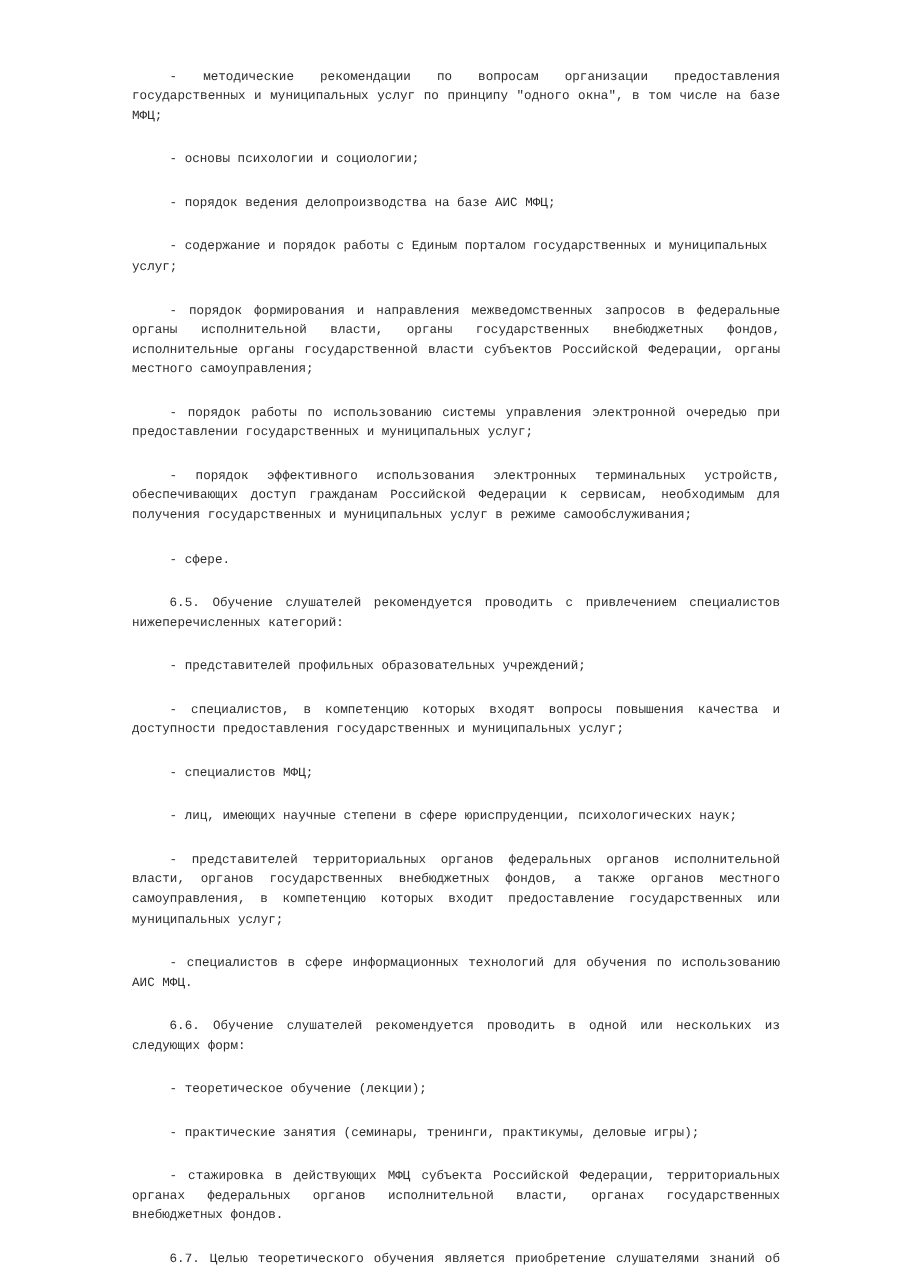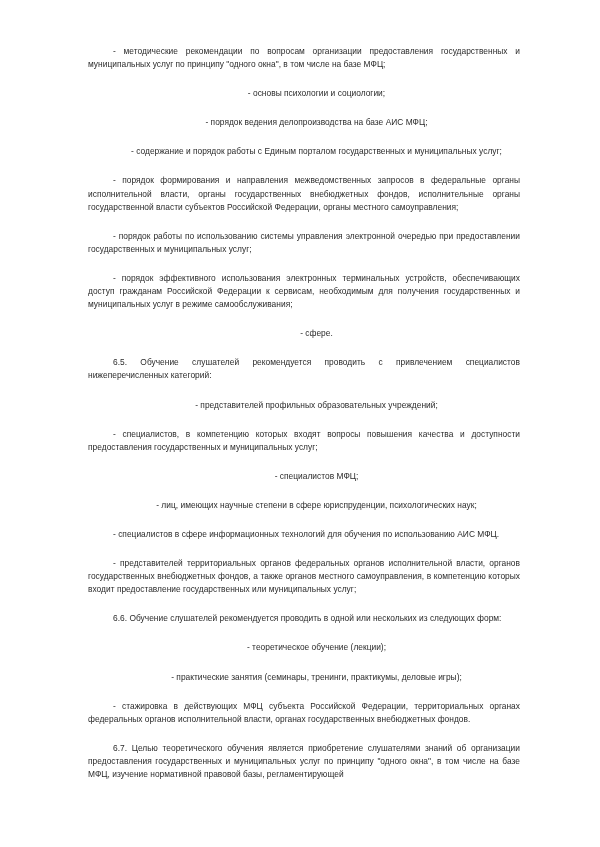--- a/index.html
+++ b/index.html
@@ -14,41 +14,42 @@
     overflow: hidden;
     font-family: "Liberation Sans", "DejaVu Sans", sans-serif;
   }
   .page {
     position: relative;
     width: 600px;
     height: 842px;
     background: #ffffff;
     box-sizing: border-box;
     padding: 45px 80px 0 88px;
+    font-family: Liberation Mono, monospace;
   }
   .doc-body {
     width: 432px;
   }
   p.para {
     margin: 0 0 16px 0;
     font-size: 8.4px;
     line-height: 13.1px;
     color: #2b2b2b;
     text-align: justify;
     text-justify: inter-word;
     text-indent: 25px;
     -webkit-font-smoothing: antialiased;
     letter-spacing: 0.02px;
   }
   p.para:last-child {
     margin-bottom: 0;
   }
   
   p.para.single {
-    text-align: center;
+    text-align: left;
   }
 </style>
 </head>
 <body>
 
 <div class="page">
   <div class="doc-body">
 
     <p class="para">- методические рекомендации по вопросам организации предоставления государственных и муниципальных услуг по принципу "одного окна", в том числе на базе МФЦ;</p>
     <p class="para single">- основы психологии и социологии;</p>
@@ -56,22 +57,22 @@
     <p class="para single">- содержание и порядок работы с Единым порталом государственных и муниципальных услуг;</p>
     <p class="para">- порядок формирования и направления межведомственных запросов в федеральные органы исполнительной власти, органы государственных внебюджетных фондов, исполнительные органы государственной власти субъектов Российской Федерации, органы местного самоуправления;</p>
     <p class="para">- порядок работы по использованию системы управления электронной очередью при предоставлении государственных и муниципальных услуг;</p>
     <p class="para">- порядок эффективного использования электронных терминальных устройств, обеспечивающих доступ гражданам Российской Федерации к сервисам, необходимым для получения государственных и муниципальных услуг в режиме самообслуживания;</p>
     <p class="para single">- сфере.</p>
     <p class="para">6.5. Обучение слушателей рекомендуется проводить с привлечением специалистов нижеперечисленных категорий:</p>
     <p class="para single">- представителей профильных образовательных учреждений;</p>
     <p class="para">- специалистов, в компетенцию которых входят вопросы повышения качества и доступности предоставления государственных и муниципальных услуг;</p>
     <p class="para single">- специалистов МФЦ;</p>
     <p class="para single">- лиц, имеющих научные степени в сфере юриспруденции, психологических наук;</p>
+    <p class="para">- представителей территориальных органов федеральных органов исполнительной власти, органов государственных внебюджетных фондов, а также органов местного самоуправления, в компетенцию которых входит предоставление государственных или муниципальных услуг;</p>
     <p class="para">- специалистов в сфере информационных технологий для обучения по использованию АИС МФЦ.</p>
-    <p class="para">- представителей территориальных органов федеральных органов исполнительной власти, органов государственных внебюджетных фондов, а также органов местного самоуправления, в компетенцию которых входит предоставление государственных или муниципальных услуг;</p>
     <p class="para">6.6. Обучение слушателей рекомендуется проводить в одной или нескольких из следующих форм:</p>
     <p class="para single">- теоретическое обучение (лекции);</p>
     <p class="para single">- практические занятия (семинары, тренинги, практикумы, деловые игры);</p>
     <p class="para">- стажировка в действующих МФЦ субъекта Российской Федерации, территориальных органах федеральных органов исполнительной власти, органах государственных внебюджетных фондов.</p>
     <p class="para">6.7. Целью теоретического обучения является приобретение слушателями знаний об организации предоставления государственных и муниципальных услуг по принципу "одного окна", в том числе на базе МФЦ, изучение нормативной правовой базы, регламентирующей</p>
 
   </div>
 </div>
 
 </body></html>

